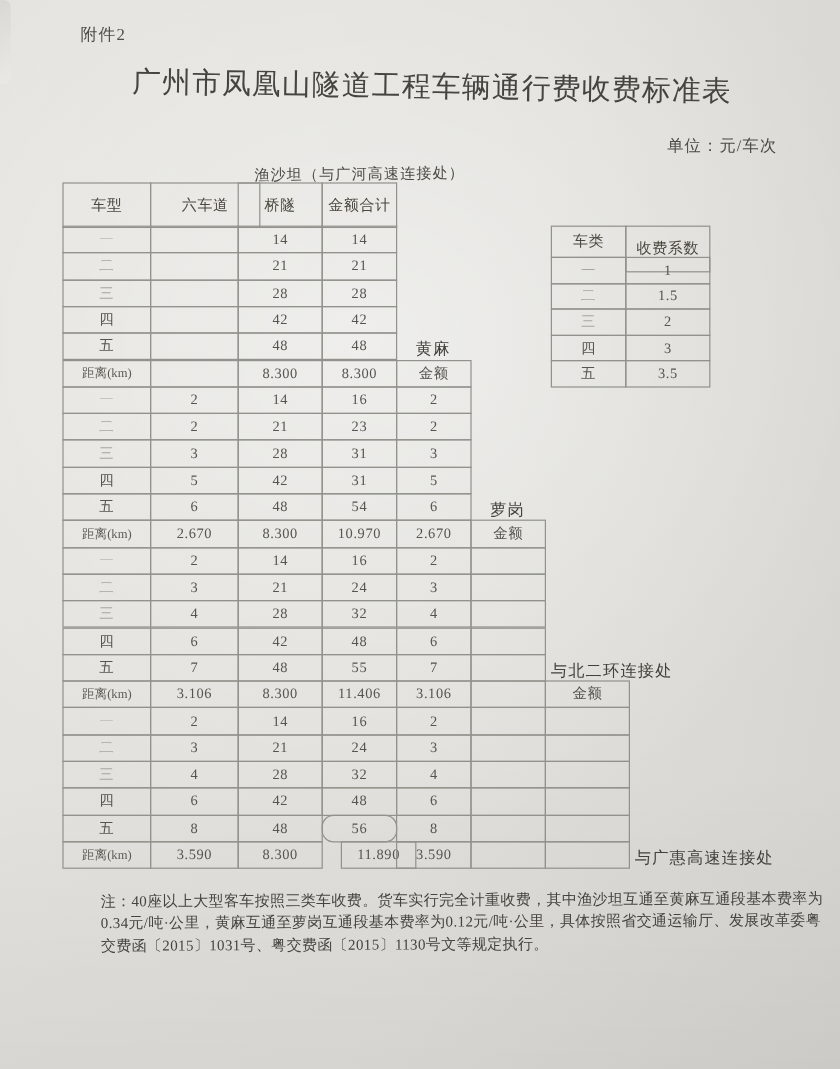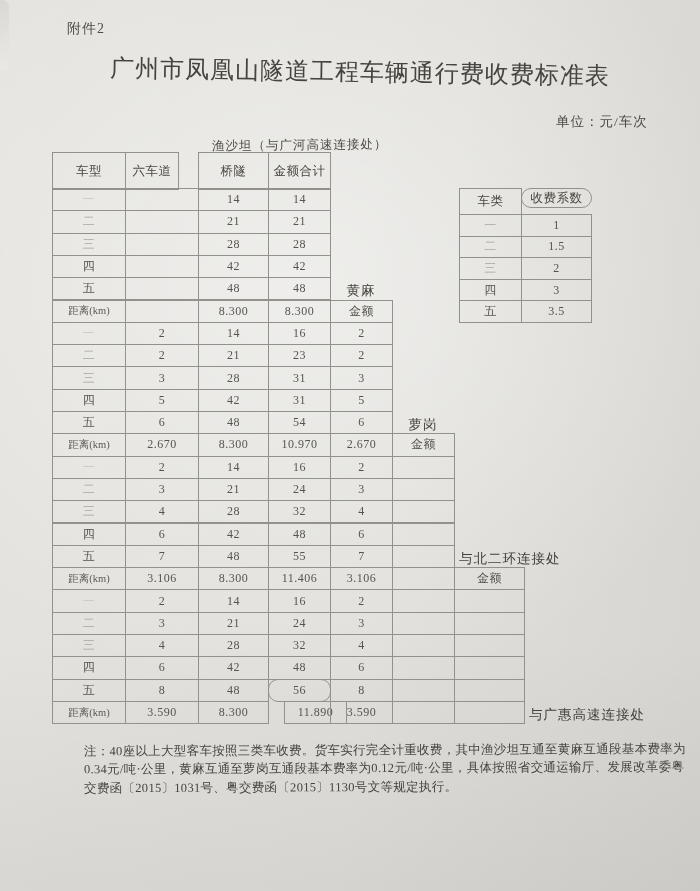--- a/index.html
+++ b/index.html
@@ -43,21 +43,21 @@
 <body>
 
 <div class="stage" id="stage">
   <div class="edge-mark"></div>
   <div class="attachment">附件2</div>
   <h1 class="title">广州市凤凰山隧道工程车辆通行费收费标准表</h1>
   <div class="unit">单位：元/车次</div>
   <div class="caption">渔沙坦（与广河高速连接处）</div>
   <div id="main-table">
       <div class="cell hdr" style="left: 52px; top: 152px; width: 74px; height: 38px;">车型</div>
-      <div class="cell hdr" style="left: 125px; top: 152px; width: 54px; height: 38px;">六车道</div>
+      <div class="cell hdr" style="left: 125px; top: 152px; width: 92px; height: 38px;">六车道</div>
       <div class="cell hdr" style="left: 198px; top: 152px; width: 71px; height: 38px;">桥隧</div>
       <div class="cell hdr" style="left: 268px; top: 152px; width: 63px; height: 38px;">金额合计</div>
       <div class="cell lab-x" style="left: 52px; top: 188px; width: 74px; height: 23.3px;">一</div>
       <div class="cell" style="left: 125px; top: 188px; width: 74px; height: 23.3px;"></div>
       <div class="cell" style="left: 198px; top: 188px; width: 71px; height: 23.3px;">14</div>
       <div class="cell" style="left: 268px; top: 188px; width: 63px; height: 23.3px;">14</div>
       <div class="cell lab-f" style="left: 52px; top: 210.3px; width: 74px; height: 23.3px;">二</div>
       <div class="cell" style="left: 125px; top: 210.3px; width: 74px; height: 23.3px;"></div>
       <div class="cell" style="left: 198px; top: 210.3px; width: 71px; height: 23.3px;">21</div>
       <div class="cell" style="left: 268px; top: 210.3px; width: 63px; height: 23.3px;">21</div>
@@ -184,21 +184,21 @@
       <div class="cell dist" style="left: 52px; top: 700.9px; width: 74px; height: 23.3px;">距离(km)</div>
       <div class="cell" style="left: 125px; top: 700.9px; width: 74px; height: 23.3px;">3.590</div>
       <div class="cell" style="left: 198px; top: 700.9px; width: 71px; height: 23.3px;">8.300</div>
       <div class="cell" style="left: 268px; top: 700.9px; width: 63px; height: 23.3px; margin-left: 16px;">11.890</div>
       <div class="cell" style="left: 330px; top: 700.9px; width: 63px; height: 23.3px;">3.590</div>
       <div class="cell" style="left: 392px; top: 700.9px; width: 63px; height: 23.3px;"></div>
       <div class="cell" style="left: 454px; top: 700.9px; width: 71px; height: 23.3px;"></div>
     </div>
   <div id="coef-table">
       <div class="cell hdr" style="left: 459px; top: 188px; width: 63px; height: 27px;">车类</div>
-      <div class="cell hdr" style="left: 521px; top: 188px; width: 71px; height: 20px; border-radius: 10px;">收费系数</div>
+      <div class="cell hdr" style="left: 521px; top: 188px; width: 71px; height: 39px;">收费系数</div>
       <div class="cell lab-f" style="left: 459px; top: 214px; width: 63px; height: 22.6px;">一</div>
       <div class="cell" style="left: 521px; top: 214px; width: 71px; height: 22.6px;">1</div>
       <div class="cell lab-f" style="left: 459px; top: 235.6px; width: 63px; height: 22.6px;">二</div>
       <div class="cell" style="left: 521px; top: 235.6px; width: 71px; height: 22.6px;">1.5</div>
       <div class="cell lab-f" style="left: 459px; top: 257.2px; width: 63px; height: 22.6px;">三</div>
       <div class="cell" style="left: 521px; top: 257.2px; width: 71px; height: 22.6px;">2</div>
       <div class="cell" style="left: 459px; top: 278.8px; width: 63px; height: 22.6px;">四</div>
       <div class="cell" style="left: 521px; top: 278.8px; width: 71px; height: 22.6px;">3</div>
       <div class="cell" style="left: 459px; top: 300.4px; width: 63px; height: 22.6px;">五</div>
       <div class="cell" style="left: 521px; top: 300.4px; width: 71px; height: 22.6px;">3.5</div>

